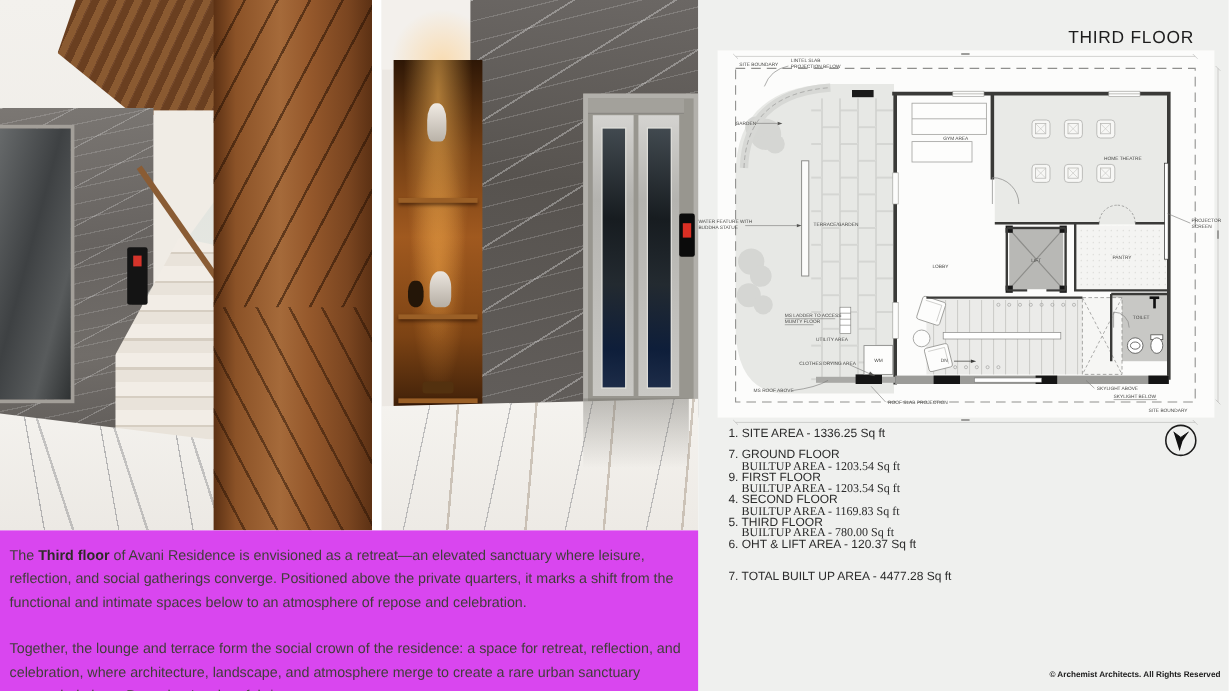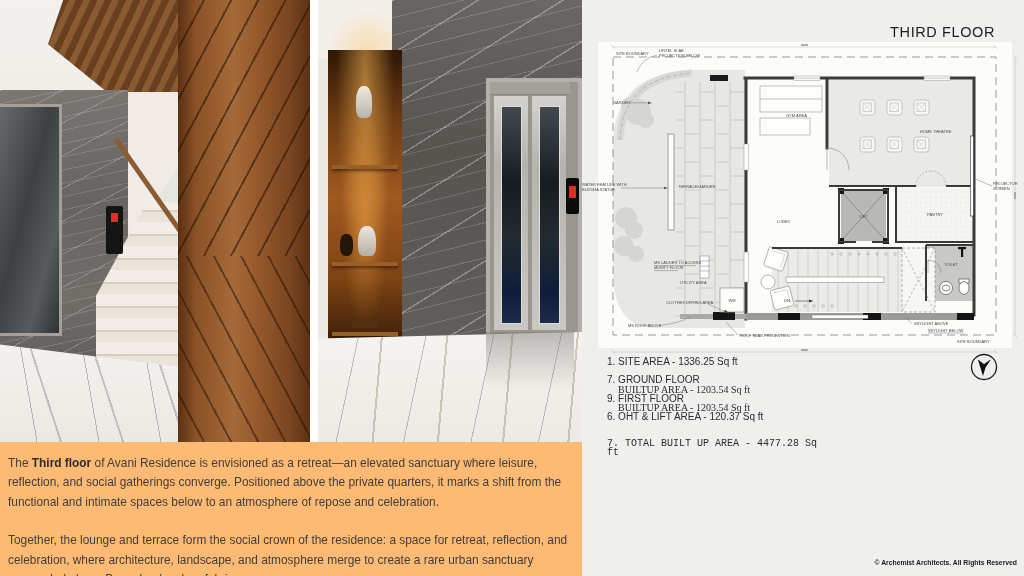--- a/index.html
+++ b/index.html
@@ -77,40 +77,40 @@
   .p2-floor{left:0;top:332px;width:264px;height:110px;
     background:
       repeating-linear-gradient(102deg,transparent 0 40px,rgba(108,110,116,.4) 40px 41px,transparent 41px 66px),
       repeating-linear-gradient(95deg,transparent 0 63px,rgba(120,96,70,.3) 63px 65px),
       linear-gradient(#f5f3ef,#edeae5);
     clip-path:polygon(0 6%,100% 0,100% 100%,0 100%);}
   .p2-reflection{left:168px;top:332px;width:88px;height:58px;
     background:linear-gradient(180deg,rgba(118,116,110,.45),transparent);}
 
   
-  #caption{left:0;top:442px;width:582px;height:134px;background:#fdba74;
+  #caption{left:0;top:442px;width:582px;height:134px;background:#d946ef;
     color:#413e3a;font-size:11.9px;line-height:19.4px;}
   #caption .inner{padding:12px 10px 0 8px;}
   #caption p{margin:0;}
   #caption p + p{margin-top:19px;}
   #caption b{font-weight:bold;color:#2e2b28;}
 
   
   #rightpanel{left:582px;top:0;width:442px;height:576px;background:#eff0ee;}
   #title{right:29px;top:24px;font-size:14.5px;letter-spacing:.6px;color:#1d1d1d;font-weight:500;}
   #plan-svg{left:580px;top:36px;width:444px;height:320px;}
   #logo-svg{left:966px;top:350px;width:36px;height:36px;}
   #copyright{right:7px;top:559px;font-size:6.8px;font-weight:bold;color:#1a1a1a;}
 
   
   #stats{left:607px;top:357px;width:220px;color:#2b2b2b;font-size:10px;line-height:9.3px;}
   .stat .s{margin-left:11px;font-family:Liberation Serif, serif;}
   .stat .s:empty{display:none;}
   .stat.gap{margin-bottom:9px;}
-  .stat.total{margin-top:17px;font-family:Liberation Mono, monospace;}
+  .stat.total{margin-top:17px;}
 
   
   text{font-family:"Liberation Sans",sans-serif;fill:#4b4b49;font-size:4px;}
 </style>
 </head>
 <body>
 
 <div id="photo1" class="abs photo">
   <div class="abs p1-wood-ceiling"></div>
   <div class="abs p1-marble"></div>
@@ -390,20 +390,28 @@
     </div>
   <div class="stat">
       <div class="t">7. GROUND FLOOR</div>
       <div class="s">BUILTUP AREA - 1203.54 Sq ft</div>
     </div>
   <div class="stat">
       <div class="t">9. FIRST FLOOR</div>
       <div class="s">BUILTUP AREA - 1203.54 Sq ft</div>
     </div>
   <div class="stat">
+      <div class="t">4. SECOND FLOOR</div>
+      <div class="s">BUILTUP AREA - 1169.83 Sq ft</div>
+    </div>
+  <div class="stat">
+      <div class="t">5. THIRD FLOOR</div>
+      <div class="s">BUILTUP AREA - 780.00 Sq ft</div>
+    </div>
+  <div class="stat">
       <div class="t">6. OHT &amp; LIFT AREA - 120.37 Sq ft</div>
     </div>
   <div class="stat total">
       <div class="t">7. TOTAL BUILT UP AREA -  4477.28 Sq ft</div>
     </div>
 </div>
 
 <svg id="logo-svg" class="abs" viewBox="0 0 36 36">
   <circle cx="18" cy="17" r="12.5" fill="none" stroke="#1c1c1c" stroke-width="1.3"></circle>
   <path d="M12,10 L17,26 L19.5,17.5 L24.5,10 L18,14.5 Z" fill="#111111"></path>

